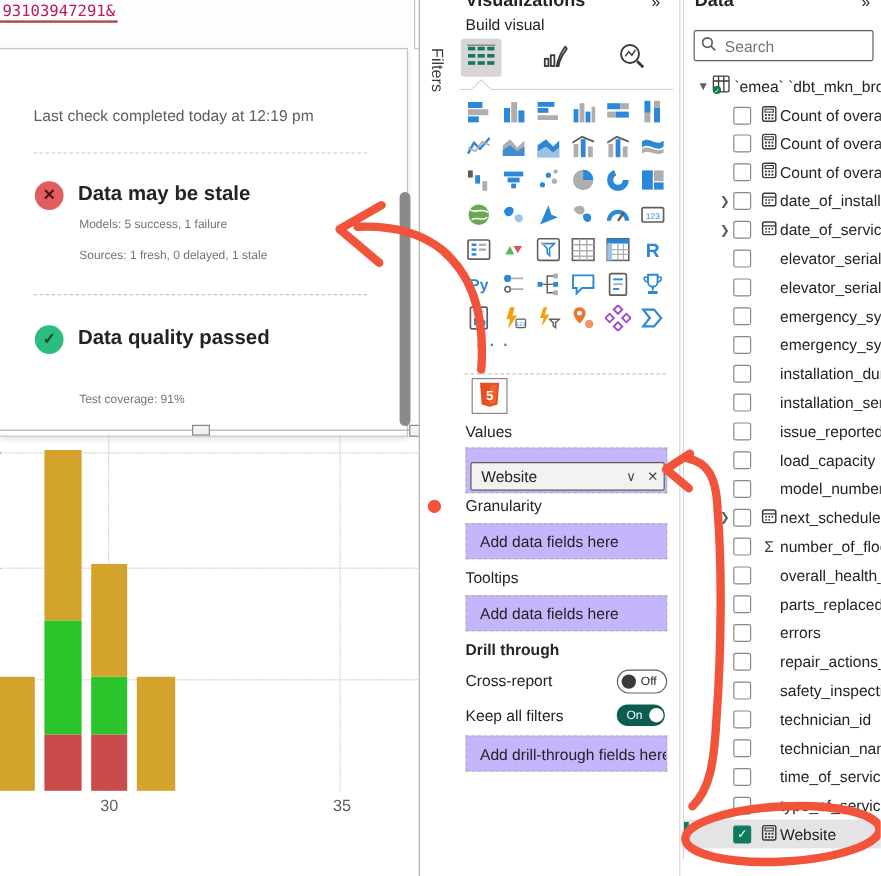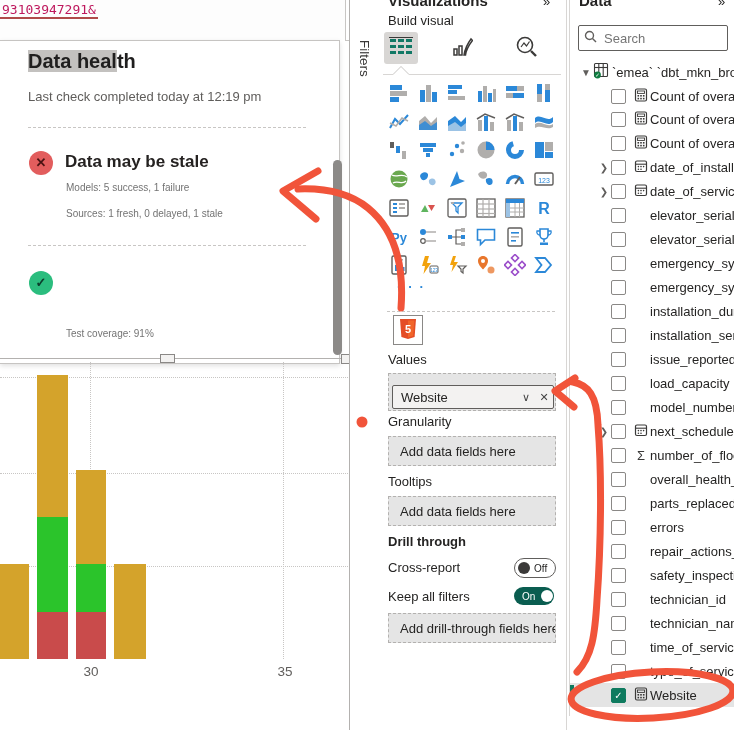--- a/index.html
+++ b/index.html
@@ -48,21 +48,21 @@
   #notch{position:absolute;left:12px;top:67px;width:0;height:0;
          border-left:8px solid transparent;border-right:8px solid transparent;
          border-bottom:8px solid #fff;filter:drop-shadow(0 -1px 0 #c8c6c4)}
   .gal{position:absolute;width:26px;height:26px;display:flex;align-items:center;justify-content:center}
   #more-dots{position:absolute;left:16px;top:276px;color:#2b88d8;font-weight:bold;letter-spacing:2px}
   #gal-divider{position:absolute;left:6px;top:311px;width:168px;border-top:1px dashed #c8c6c4}
   #html-visual{position:absolute;left:12px;top:315px;width:28px;height:28px;border:1px solid #8a8886;
                display:flex;align-items:center;justify-content:center}
   .well-label{position:absolute;left:7px;color:#252423}
   .well-label.b{font-weight:bold}
-  .well{position:absolute;left:7px;width:166px;border:1px dashed #b3b1af;background:#e5e5e5;
+  .well{position:absolute;left:7px;width:166px;border:1px dashed #b3b1af;background:#c4b5fd;
         color:#252423;display:flex;align-items:center}
   .well .ph{padding-left:11px;white-space:nowrap;overflow:hidden}
   #pill{position:absolute;left:11px;top:385px;width:160px;height:22px;background:#f3f2f1;
         border:1px solid #605e5c;border-radius:2px;display:flex;align-items:center}
   #pill .nm{flex:1;padding-left:8px;font-size:13px}
   #pill .ic{width:18px;color:#444;font-size:11px;text-align:center;cursor:pointer}
   .toggle{position:absolute;width:40px;height:18px;border-radius:10px;font-size:10px;display:flex;
           align-items:center}
   .toggle.off{background:#fff;border:1px solid #605e5c;color:#252423}
   .toggle.off .knob{width:12px;height:12px;border-radius:50%;background:#3b3a39;margin-left:3px}
@@ -92,31 +92,31 @@
 <body>
 
 <div class="abs" id="topbar">
   <span class="abs" id="url-frag">93103947291&amp;</span>
 </div>
 <div class="abs" id="minbox">
   <span>—</span>
 </div>
 
 <div class="abs" id="card">
-  <div class="title"><span class="sel">Data heal</span><span>th</span></div>
   <div class="sub">Last check completed today at 12:19 pm</div>
   <div class="dashline" style="top:86px"></div>
 
   <div class="sect-icon" id="sect0-icon" style="left: 29px; top: 110px; background: rgb(226, 93, 93);">✕</div>
   <div class="sect-title" style="left:65px;top:111px">Data may be stale</div>
   <div class="sect-line" style="left:66px;top:141px">Models: 5 success, 1 failure</div>
   <div class="sect-line" style="left:66px;top:167px">Sources: 1 fresh, 0 delayed, 1 stale</div>
   <div class="dashline" style="top:204px"></div>
 
   <div class="sect-icon" id="sect1-icon" style="left: 29px; top: 230px; color: rgb(11, 61, 44); background: rgb(43, 189, 126);">✓</div>
+  <div class="sect-title" style="left:65px;top:231px">Data quality passed</div>
   <div class="sect-line" style="left:66px;top:287px">Test coverage: 91%</div>
 </div>
 <div class="abs" id="card-scroll"></div>
 
 <div class="abs" id="chart-visual" style="left:0;top:358px;width:349px;height:372px">
   <div id="visual-border" class="abs" style="left:0;top:0"></div>
   <div class="handle abs" style="left:160px;top:-4px;width:13px;height:7px"></div>
   <div class="handle abs" style="left:341px;top:-4px;width:8px;height:8px"></div>
   <div class="grid-h" style="top:19px"></div>
   <div class="grid-h" style="top:115px"></div>

